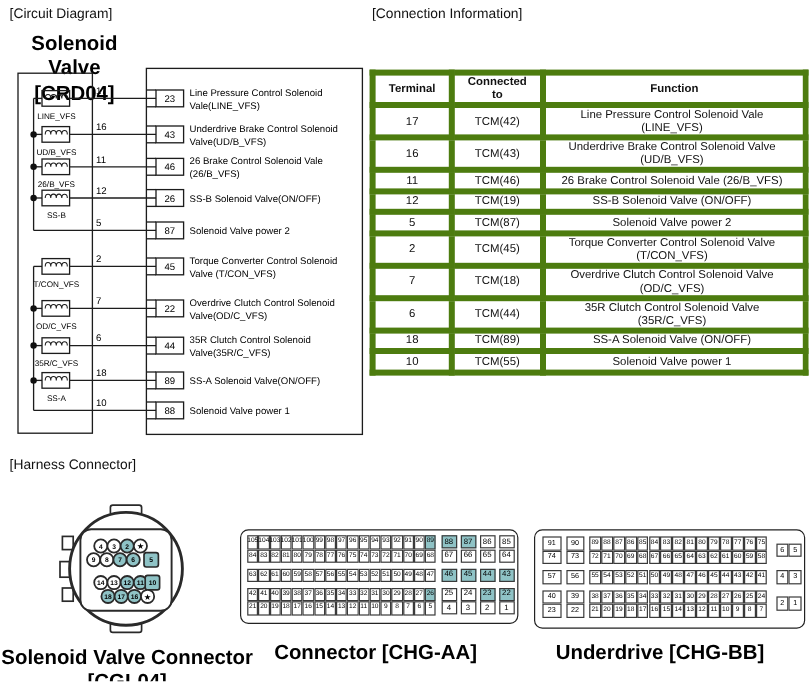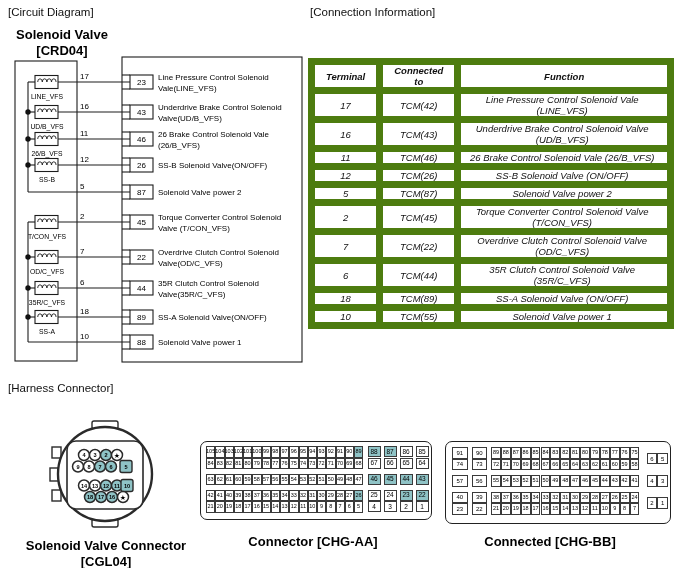--- a/index.html
+++ b/index.html
@@ -1,23 +1,23 @@
 <!DOCTYPE html>
 <html style="--accent: #8fc3c6;"><head>
 <meta charset="utf-8">
 <style>
   html,body{margin:0;padding:0;background:#fff;}
   #screen{position:relative;width:674px;height:568px;background:#fff;overflow:hidden;
           font-family:"Liberation Sans",sans-serif;color:#111;}
   .abs{position:absolute;}
   .sec-title{font-size:11.5px;color:#111;}
-  .bold-title{font-size:13px;font-weight:bold;text-align:center;line-height:1.2;color:#000;}
+  .bold-title{font-size:17px;font-weight:bold;text-align:center;line-height:1.2;color:#000;}
   #conn-table{position:absolute;left:308px;top:58px;border-collapse:collapse;font-size:9.5px;color:#111;
               table-layout:fixed;}
-  #conn-table th,#conn-table td{border:7px solid #4d7c0f;padding:0 11px;box-sizing:border-box;font-style:italic;}
+  #conn-table th,#conn-table td{border:5px solid #4d7c0f;padding:0 11px;box-sizing:border-box;}
   #conn-table th{height:21px;font-weight:bold;text-align:center;font-size:9.5px;}
   #conn-table td{height:17.5px;}
   #conn-table td.c{text-align:center;}
   #conn-table td.f{text-align:center;padding-left:7px;}
   .connector-box{position:absolute;border:1.3px solid #222;border-radius:7px;background:#fff;box-sizing:border-box;}
   .pcell{position:absolute;display:flex;align-items:center;justify-content:center;
          border:0.8px solid #3a3a3a;background:#fff;color:#000;line-height:1;box-sizing:border-box;}
   .pcell.teal{background:var(--accent,#8fc3c6);}
   .small-cell{font-size:5.5px;}
   .mid-cell{font-size:6px;}
@@ -183,36 +183,36 @@
           <td class="c">TCM(43)</td>
           <td class="f">Underdrive Brake Control Solenoid Valve (UD/B_VFS)</td>
         </tr>
         <tr>
           <td class="c">11</td>
           <td class="c">TCM(46)</td>
           <td class="f">26 Brake Control Solenoid Vale (26/B_VFS)</td>
         </tr>
         <tr>
           <td class="c">12</td>
-          <td class="c">TCM(26)</td>
+          <td class="c">TCM(19)</td>
           <td class="f">SS-B Solenoid Valve (ON/OFF)</td>
         </tr>
         <tr>
           <td class="c">5</td>
           <td class="c">TCM(87)</td>
           <td class="f">Solenoid Valve power 2</td>
         </tr>
         <tr>
           <td class="c">2</td>
           <td class="c">TCM(45)</td>
           <td class="f">Torque Converter Control Solenoid Valve (T/CON_VFS)</td>
         </tr>
         <tr>
           <td class="c">7</td>
-          <td class="c">TCM(22)</td>
+          <td class="c">TCM(18)</td>
           <td class="f">Overdrive Clutch Control Solenoid Valve (OD/C_VFS)</td>
         </tr>
         <tr>
           <td class="c">6</td>
           <td class="c">TCM(44)</td>
           <td class="f">35R Clutch Control Solenoid Valve (35R/C_VFS)</td>
         </tr>
         <tr>
           <td class="c">18</td>
           <td class="c">TCM(89)</td>
@@ -468,14 +468,14 @@
       <div class="pcell small-cell" style="left: 163.8px; top: 61px; width: 9.9px; height: 11.5px;">9</div>
       <div class="pcell small-cell" style="left: 173.7px; top: 61px; width: 9.9px; height: 11.5px;">8</div>
       <div class="pcell small-cell" style="left: 183.6px; top: 61px; width: 9.9px; height: 11.5px;">7</div>
       <div class="pcell mid-cell" style="left: 200.5px; top: 10.75px; width: 10.8px; height: 11.5px;">6</div>
       <div class="pcell mid-cell" style="left: 211.3px; top: 10.75px; width: 10.8px; height: 11.5px;">5</div>
       <div class="pcell mid-cell" style="left: 200.5px; top: 33px; width: 10.8px; height: 11.5px;">4</div>
       <div class="pcell mid-cell" style="left: 211.3px; top: 33px; width: 10.8px; height: 11.5px;">3</div>
       <div class="pcell mid-cell" style="left: 200.5px; top: 55.25px; width: 10.8px; height: 11.5px;">2</div>
       <div class="pcell mid-cell" style="left: 211.3px; top: 55.25px; width: 10.8px; height: 11.5px;">1</div>
     </div>
-  <div class="abs bold-title" style="left:450px;top:534px;width:200px;">Connected [CHG-BB]</div>
+  <div class="abs bold-title" style="left:450px;top:534px;width:200px;">Underdrive [CHG-BB]</div>
 </div>
 
 </body></html>

